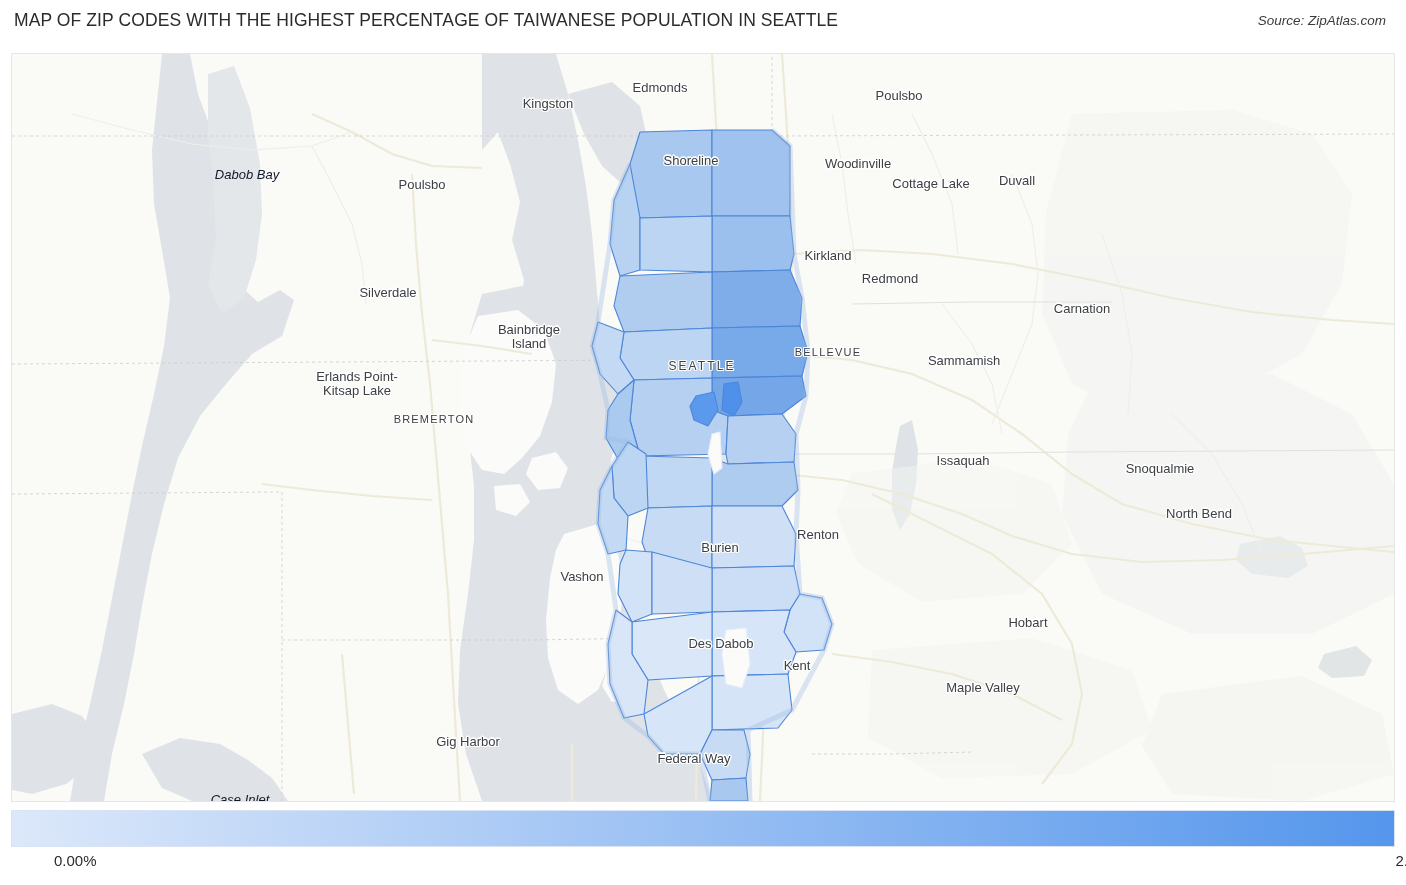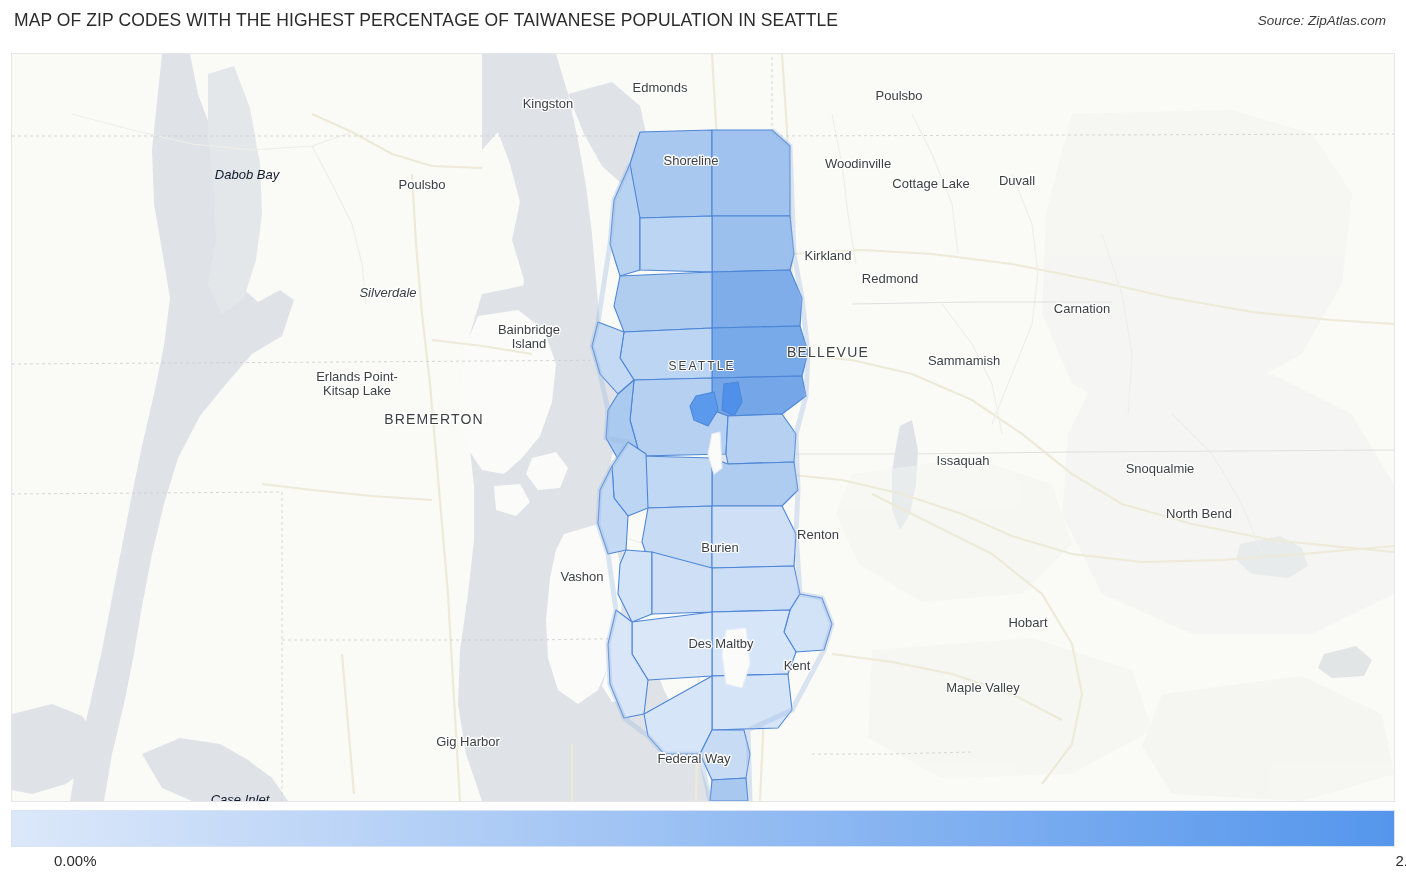--- a/index.html
+++ b/index.html
@@ -68,21 +68,21 @@
        0 1.3px 0 rgba(255,255,255,.85), 0 -1.3px 0 rgba(255,255,255,.85),
        1px 1px 0 rgba(255,255,255,.85), -1px -1px 0 rgba(255,255,255,.85),
        1px -1px 0 rgba(255,255,255,.85), -1px 1px 0 rgba(255,255,255,.85);
   }
   .lbl.big {
     font-size: 12px;
     letter-spacing: 2.1px;
     color: #3c4043;
   }
   .lbl.mid {
-    font-size: 14px;
+    font-size: 11px;
     letter-spacing: 1.2px;
     color: #3c4043;
   }
   .lbl.water {
     font-style: italic;
     color: #0f172a;
     font-size: 13px;
     text-shadow: none;
   }
   .lbl.two { line-height: 1.1; }
@@ -299,36 +299,36 @@
         <div class="lbl" style="left: 648px; top: 33px;">Edmonds</div>
         <div class="lbl" style="left: 887px; top: 41px;">Poulsbo</div>
         <div class="lbl" style="left: 679px; top: 106px;">Shoreline</div>
         <div class="lbl" style="left: 846px; top: 109px;">Woodinville</div>
         <div class="lbl" style="left: 919px; top: 129px;">Cottage Lake</div>
         <div class="lbl" style="left: 1005px; top: 126px;">Duvall</div>
         <div class="lbl" style="left: 410px; top: 130px;">Poulsbo</div>
         <div class="lbl water" style="left: 235px; top: 120px;">Dabob Bay</div>
         <div class="lbl" style="left: 816px; top: 201px;">Kirkland</div>
         <div class="lbl" style="left: 878px; top: 224px;">Redmond</div>
-        <div class="lbl" style="left: 376px; top: 238px; font-style: italic;">Silverdale</div>
+        <div class="lbl" style="left: 376px; top: 238px;">Silverdale</div>
         <div class="lbl" style="left: 1070px; top: 254px;">Carnation</div>
         <div class="lbl two" style="left: 517px; top: 283px;">Bainbridge<br>Island</div>
         <div class="lbl mid" style="left: 816px; top: 298px;">BELLEVUE</div>
         <div class="lbl" style="left: 952px; top: 306px;">Sammamish</div>
         <div class="lbl big" style="left: 690px; top: 312px;">SEATTLE</div>
         <div class="lbl two" style="left: 345px; top: 330px;">Erlands Point-<br>Kitsap Lake</div>
         <div class="lbl mid" style="left: 422px; top: 365px;">BREMERTON</div>
         <div class="lbl" style="left: 951px; top: 406px;">Issaquah</div>
         <div class="lbl" style="left: 1148px; top: 414px;">Snoqualmie</div>
         <div class="lbl" style="left: 1187px; top: 459px;">North Bend</div>
         <div class="lbl" style="left: 806px; top: 480px;">Renton</div>
         <div class="lbl" style="left: 708px; top: 493px;">Burien</div>
         <div class="lbl" style="left: 570px; top: 522px;">Vashon</div>
         <div class="lbl" style="left: 1016px; top: 568px;">Hobart</div>
-        <div class="lbl" style="left: 709px; top: 589px;">Des Maltby</div>
+        <div class="lbl" style="left: 709px; top: 589px;">Des Dabob</div>
         <div class="lbl" style="left: 785px; top: 611px;">Kent</div>
         <div class="lbl" style="left: 951px; top: 633px; margin-left: 20px;">Maple Valley</div>
         <div class="lbl" style="left: 456px; top: 687px;">Gig Harbor</div>
         <div class="lbl" style="left: 682px; top: 704px;">Federal Way</div>
         <div class="lbl water" style="left: 228px; top: 745px;">Case Inlet</div>
       </div>
   </div>
 
   <div class="legend-bar" style="background: linear-gradient(to right, rgb(220, 232, 250) 0%, rgb(85, 150, 236) 100%);"></div>
   <div class="legend-labels">

